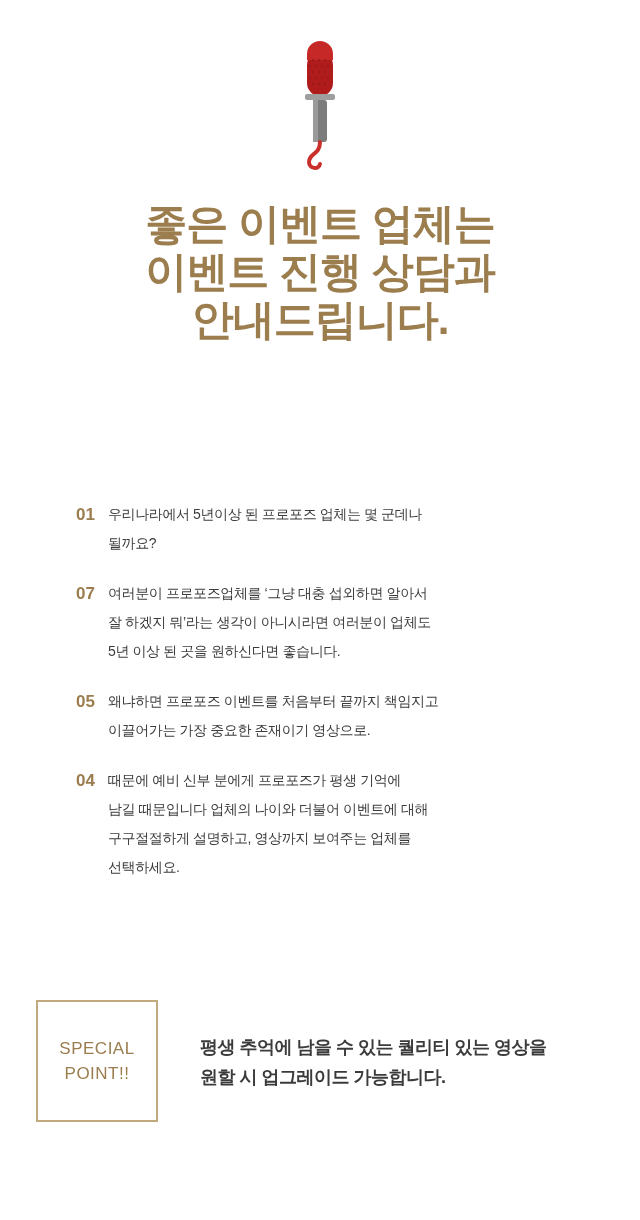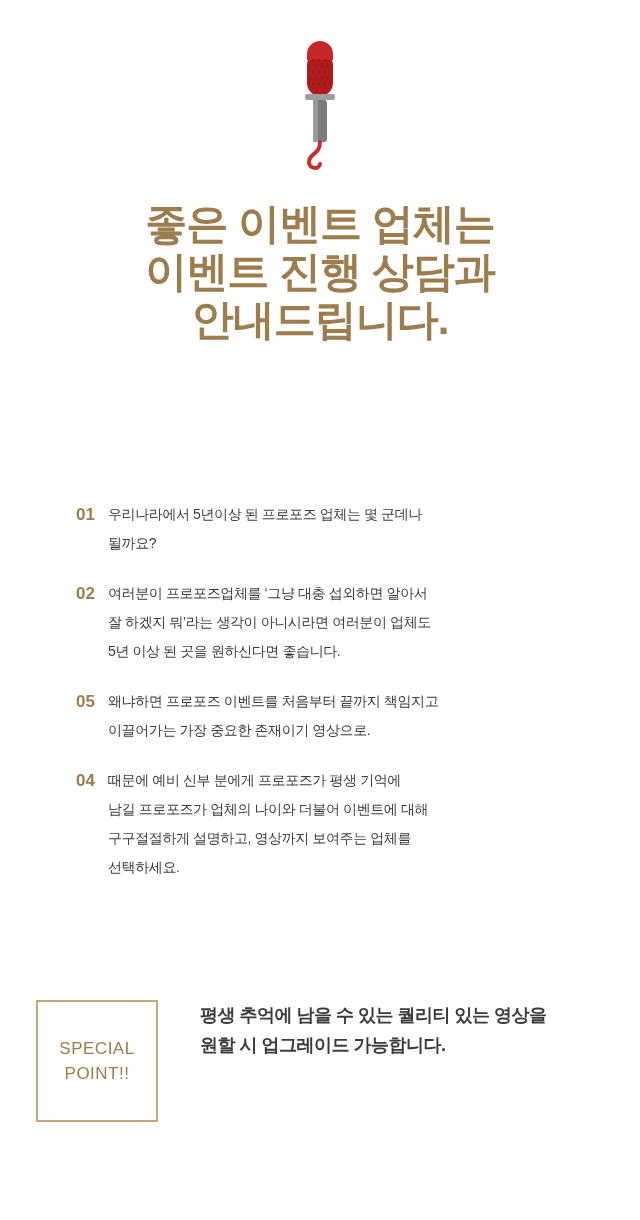--- a/index.html
+++ b/index.html
@@ -98,20 +98,21 @@
     letter-spacing: 0.5px;
     display: flex;
     flex-direction: column;
     align-items: center;
     justify-content: center;
     text-align: center;
     flex: 0 0 122px;
   }
   .special-text {
     margin-left: 42px;
+    margin-top: 32px;
     color: #3b3b3b;
     font-weight: bold;
     font-size: 18px;
     line-height: 30px;
     letter-spacing: -0.5px;
   }
   .special-text span { display: block; white-space: nowrap; }
 </style>
 </head>
 <body>
@@ -163,41 +164,41 @@
 
     <div class="item">
       <div class="item-num">01</div>
       <div class="item-text">
         <div>우리나라에서 5년이상 된 프로포즈 업체는 몇 군데나</div>
         <div>될까요?</div>
       </div>
     </div>
 
     <div class="item">
-      <div class="item-num">02</div>
+      <div class="item-num">07</div>
       <div class="item-text">
         <div>여러분이 프로포즈업체를 ‘그냥 대충 섭외하면 알아서</div>
         <div>잘 하겠지 뭐’라는 생각이 아니시라면 여러분이 업체도</div>
         <div>5년 이상 된 곳을 원하신다면 좋습니다.</div>
       </div>
     </div>
 
     <div class="item">
       <div class="item-num">05</div>
       <div class="item-text">
         <div>왜냐하면 프로포즈 이벤트를 처음부터 끝까지 책임지고</div>
         <div>이끌어가는 가장 중요한 존재이기 영상으로.</div>
       </div>
     </div>
 
     <div class="item">
       <div class="item-num">04</div>
       <div class="item-text">
         <div>때문에 예비 신부 분에게 프로포즈가 평생 기억에</div>
-        <div>남길 프로포즈가 업체의 나이와 더불어 이벤트에 대해</div>
+        <div>남길 때문입니다 업체의 나이와 더불어 이벤트에 대해</div>
         <div>구구절절하게 설명하고, 영상까지 보여주는 업체를</div>
         <div>선택하세요.</div>
       </div>
     </div>
 
   </div>
 
   <div class="special">
     <div class="special-box">
       <span>SPECIAL</span>

